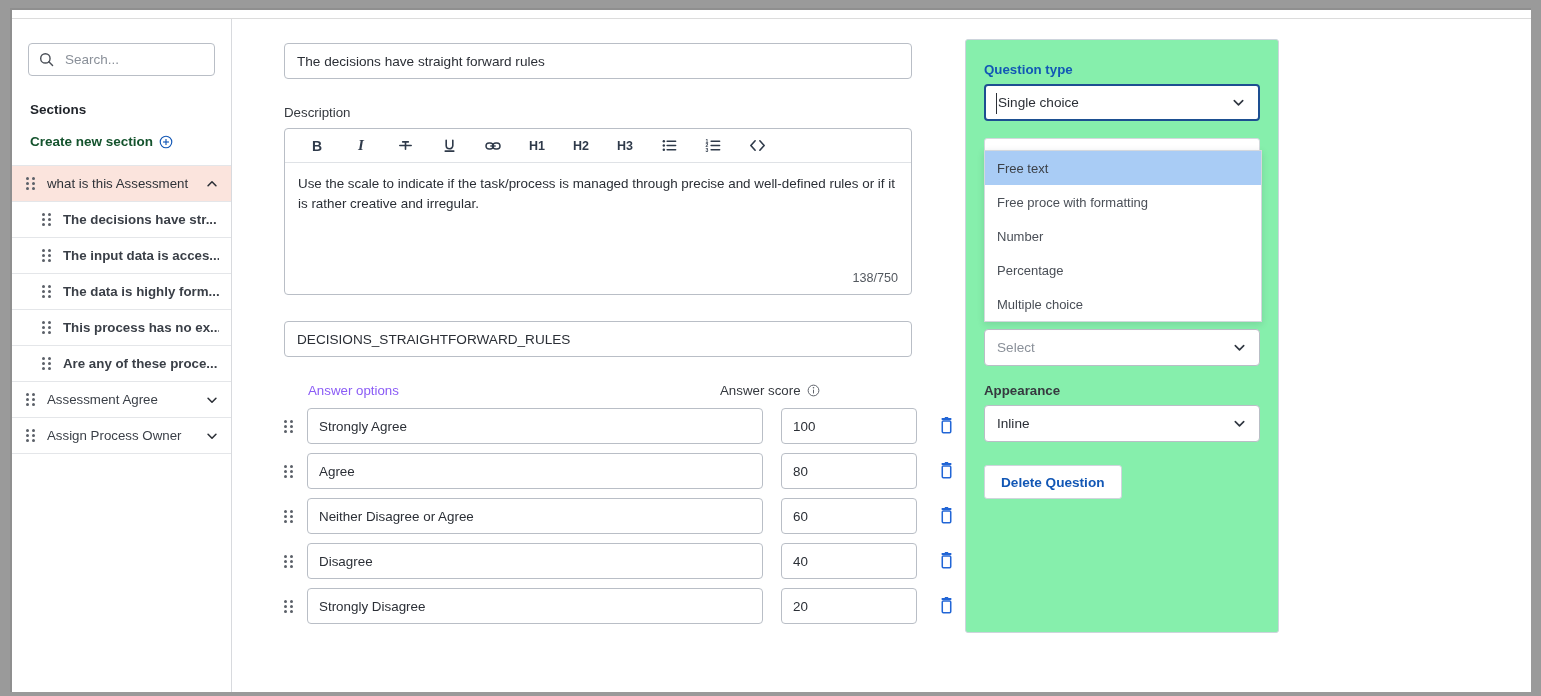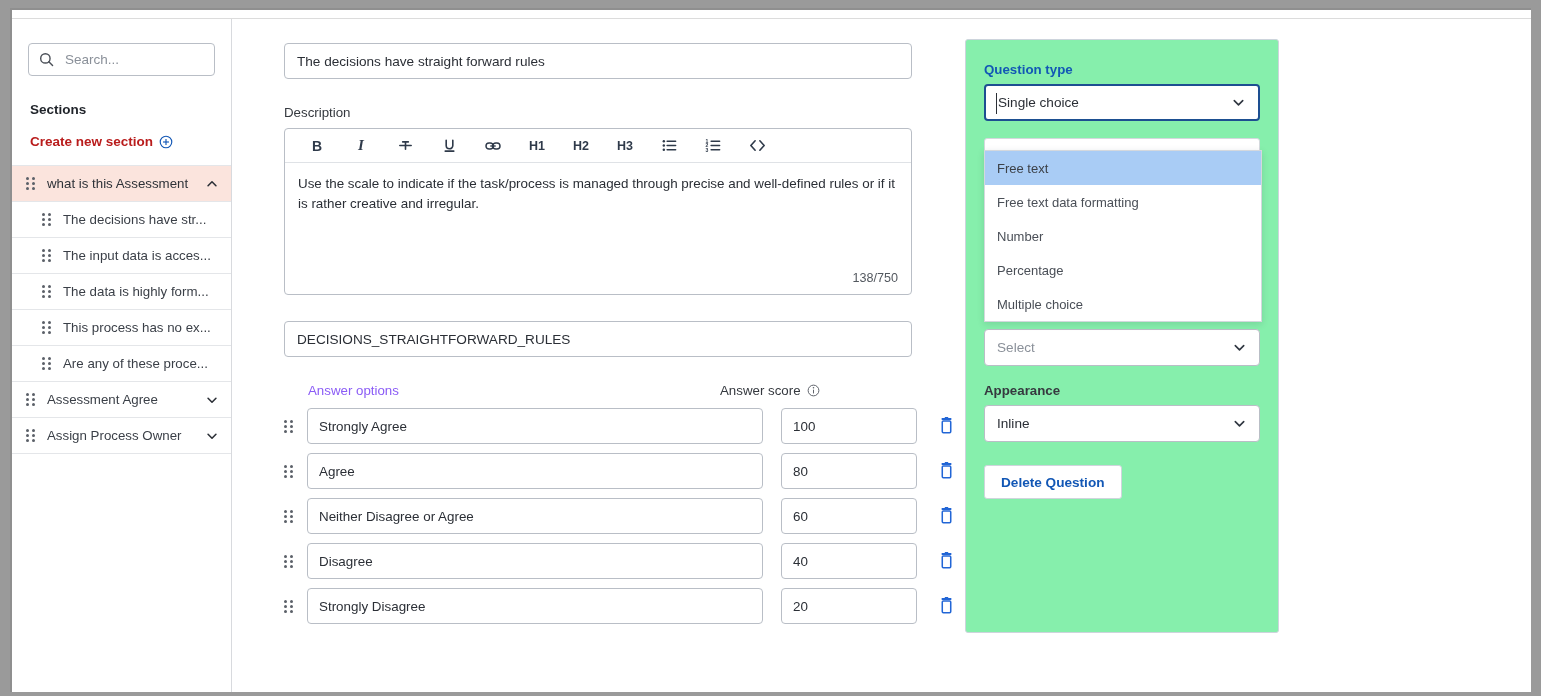--- a/index.html
+++ b/index.html
@@ -61,21 +61,21 @@
   .sections-title {
     margin: 26px 0 0 18px;
     font-size: 13.5px;
     font-weight: bold;
     color: #1f2329;
   }
   .create-section {
     margin: 17px 0 0 18px;
     font-size: 13.5px;
     font-weight: bold;
-    color: #b91c1c;
+    color: #14532d;
     display: inline-flex;
     align-items: center;
     gap: 6px;
     cursor: pointer;
   }
   .plus-circle { display:flex; align-items:center; }
 
   .section-list { margin-top: 16px; }
   .sec-row {
     display: flex;
@@ -85,21 +85,21 @@
     border-bottom: 1px solid #e4e6e9;
     margin-top: -1px;
     padding-left: 14px;
     padding-right: 12px;
     font-size: 13.3px;
     color: #3a3f47;
     cursor: pointer;
     background: #ffffff;
   }
   .sec-row.active { background: #fbe4dd; }
-  .sec-row.child { padding-left: 30px; }
+  .sec-row.child { padding-left: 30px; font-weight: bold; }
   .sec-row .label {
     margin-left: 12px;
     white-space: nowrap;
     overflow: hidden;
     flex: 1;
   }
   .sec-row.active .label { color: #2e3238; }
   .chev { flex: 0 0 auto; display:flex; align-items:center; color:#2c3037; }
 
   .grip {
@@ -731,21 +731,21 @@
               </svg>
         </span>
       </div>
     </div>
 
     <div class="delete-btn">Delete Question</div>
 
     
     <div class="dropdown" id="dropdown-list">
           <div class="dd-item selected">Free text</div>
-          <div class="dd-item">Free text data formatting</div>
+          <div class="dd-item">Free proce with formatting</div>
           <div class="dd-item">Number</div>
           <div class="dd-item">Percentage</div>
           <div class="dd-item">Multiple choice</div>
         </div>
   </div>
 
 </div>
 </div>
 
 </body></html>

